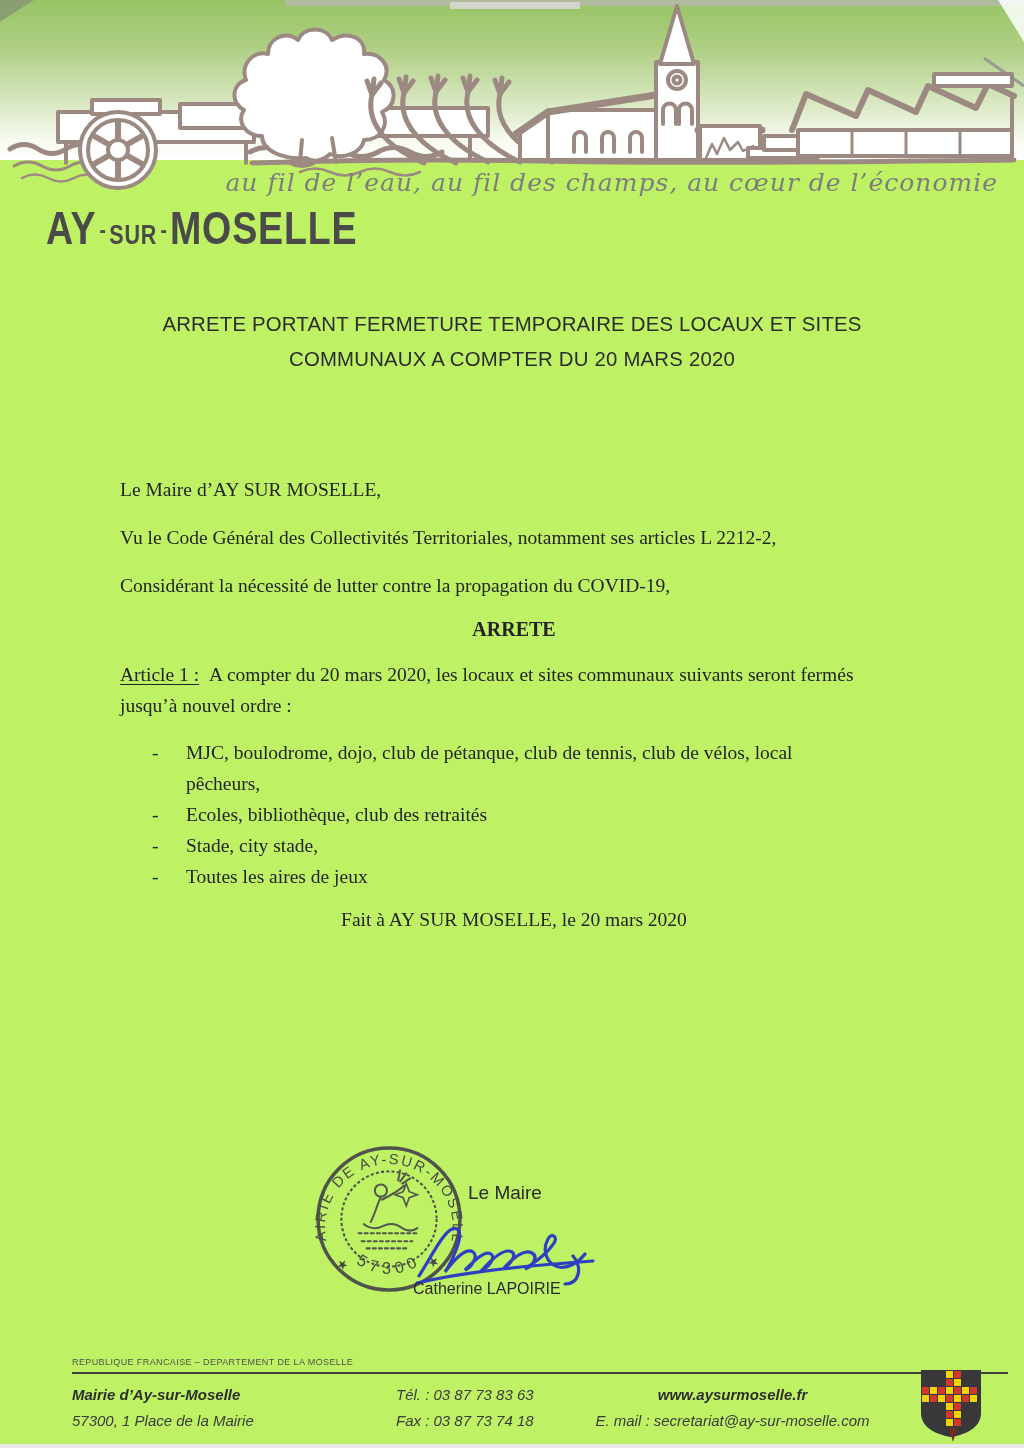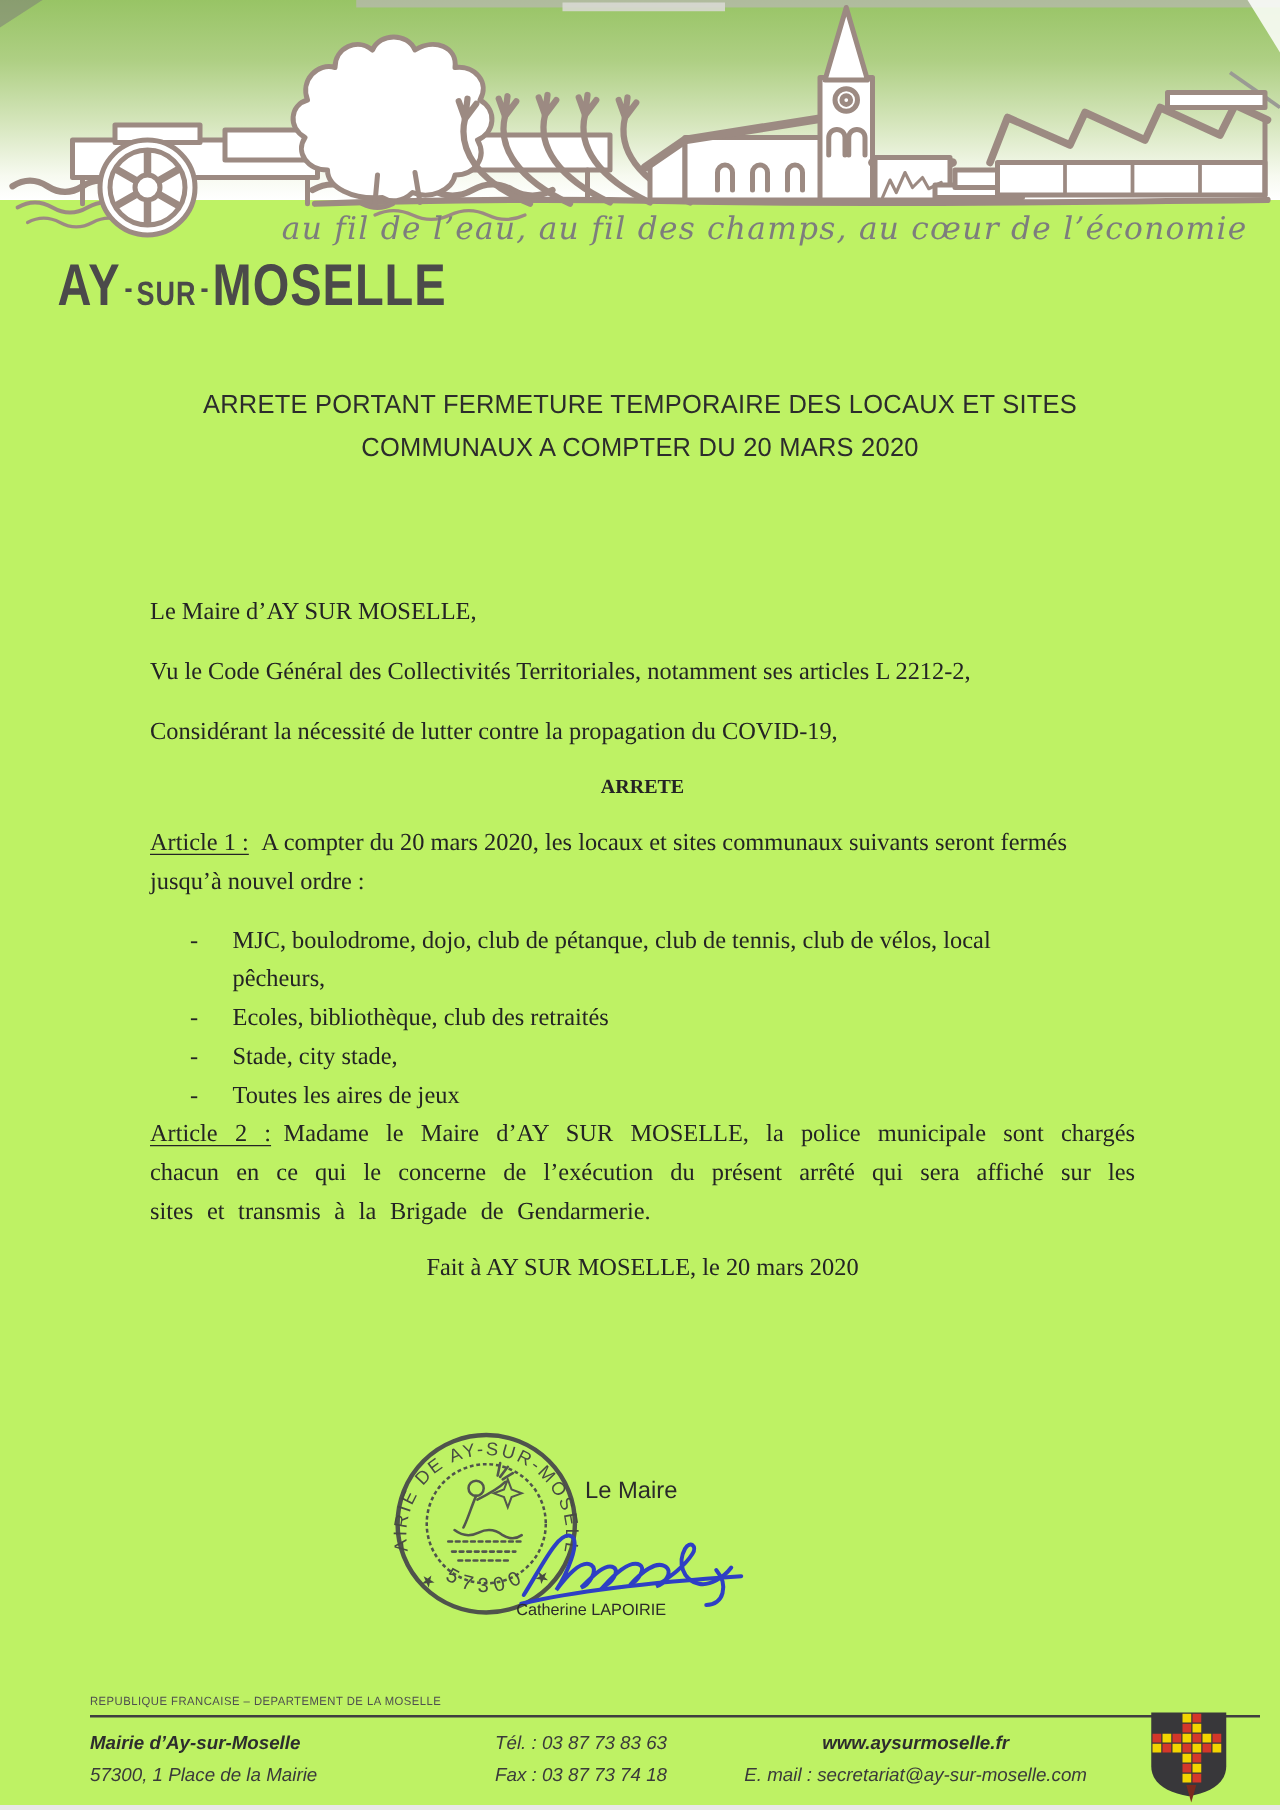--- a/index.html
+++ b/index.html
@@ -16,35 +16,35 @@
   .lg-dot{font-size:24px;font-weight:700;padding:0 4px;position:relative;top:-6px;}
   
   .title{position:absolute;left:0;right:0;top:306px;text-align:center;font-size:21px;
          line-height:35px;color:#2c2c2c;letter-spacing:.2px;transform:scaleX(.97);}
   
   .doc{position:absolute;left:120px;width:788px;top:474px;font-size:19.5px;line-height:31px;font-family:Liberation Serif, serif;}
   .doc p{margin:0;}
   .intro{margin-bottom:17px !important;}
   .vu{max-width:735px;margin-bottom:17px !important;}
   .consid{margin-bottom:13px !important;}
-  .arrete{text-align:center;font-weight:700;font-size:16px;margin-bottom:14px !important;}
+  .arrete{text-align:center;font-weight:700;font-size:20px;margin-bottom:14px !important;}
   .a1{max-width:748px;margin-bottom:16px !important;}
   .u{text-decoration:underline;text-underline-offset:3px;margin-top:10px;}
   .lbl{margin-right:10px;}
   .list{margin-top:2px;}
   .li{display:flex;}
   .dash{width:34px;padding-left:32px;flex:none;}
   .li-t{max-width:680px;}
   .a2{margin-top:70px;text-align:justify;word-spacing:6px;margin-bottom:14px !important;}
   .fait{text-align:center;margin-top:12px !important;}
   
   .stamp{position:absolute;left:313px;top:1143px;width:152px;height:152px;opacity:.92;}
   .role{position:absolute;left:468px;top:1182px;font-size:19px;color:#2a2a2a;}
   .sig{position:absolute;left:413px;top:1210px;width:190px;height:85px;}
-  .signame{position:absolute;left:413px;top:1280px;font-size:13px;color:#2a2a2a;}
+  .signame{position:absolute;left:413px;top:1280px;font-size:16px;color:#2a2a2a;}
   
   .rep{position:absolute;left:72px;top:1356px;font-size:9.5px;letter-spacing:.4px;color:#4f4f4f;
        transform:scaleX(.95);transform-origin:left;white-space:nowrap;}
   .rule{position:absolute;left:72px;right:16px;top:1372px;border-top:2px solid #3f3f3f;}
   .fcol{position:absolute;top:1382px;font-size:15px;line-height:26px;color:#3a3a3a;font-style:italic;}
   .c1{left:72px;}
   .c2{left:396px;}
   .c3{left:560px;width:345px;text-align:center;}
   .fb{font-weight:700;color:#2d2d2d;}
   .shield{position:absolute;left:918px;top:1367px;width:66px;height:76px;}
@@ -179,21 +179,20 @@
         </div>
       <div class="li">
           <span class="dash">-</span>
           <span class="li-t">Stade, city stade,</span>
         </div>
       <div class="li">
           <span class="dash">-</span>
           <span class="li-t">Toutes les aires de jeux</span>
         </div>
     </div>
-    <p class="a2"><span class="u lbl">Article 2 :</span><span>Madame le Maire d’AY SUR MOSELLE, la police municipale sont chargés chacun en ce qui le concerne de l’exécution du présent arrêté qui sera affiché sur les sites et transmis à la Brigade de Gendarmerie.</span></p>
     <p class="fait">Fait à AY SUR MOSELLE, le 20 mars 2020</p>
   </div>
 
   <svg class="stamp" viewBox="0 0 150 150">
     <g stroke="#46464a" fill="none">
       <circle cx="75" cy="75" r="70" stroke-width="3.5"></circle>
       <circle cx="75" cy="75" r="47" stroke-width="2" stroke-dasharray="3 2.2"></circle>
     </g>
     <defs>
       <path id="arcTop" d="M 13,95 A 63,63 0 1 1 137,95"></path>

